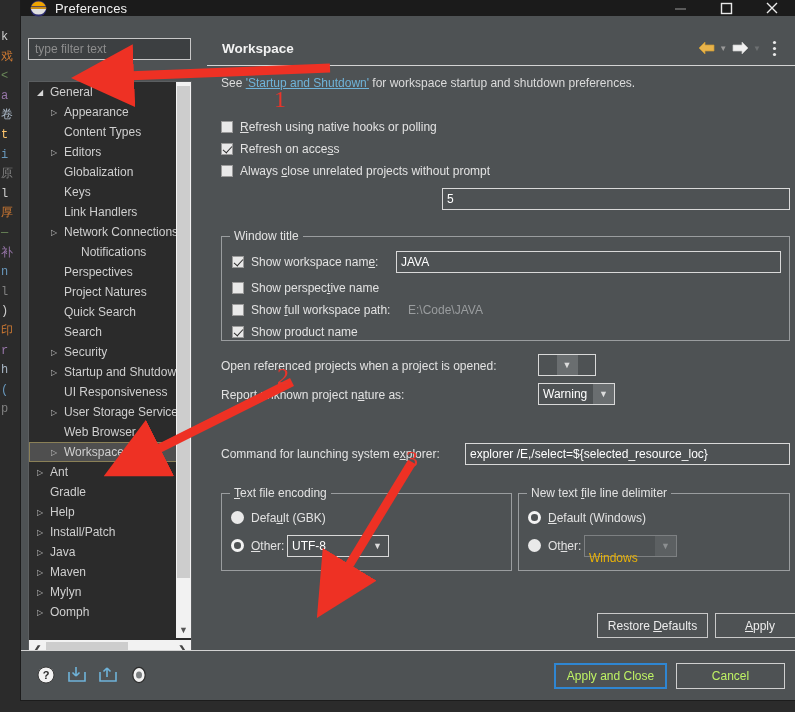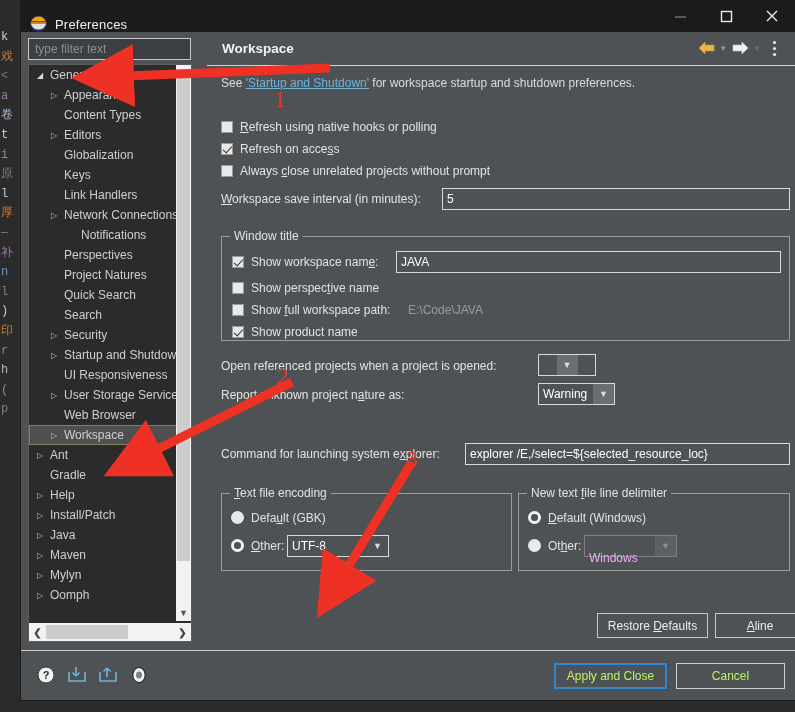--- a/index.html
+++ b/index.html
@@ -23,23 +23,23 @@
     padding-left:1px;
   }
   #bg-code span{display:block;}
   
   #dialog{
     position:absolute;left:21px;top:0;width:774px;height:700px;
     background:#4e5254;
     box-shadow:0 0 0 1px #1c1c1c;
   }
   #titlebar{
-    position:absolute;left:0;top:0;width:774px;height:32px;
+    position:absolute;left:0;top:0;width:774px;height:16px;
     background:#1b1b1b;
-    display:flex;align-items:flex-end;
+    display:flex;align-items:center;
   }
   #title-icon{
     margin-left:9px;width:17px;height:17px;position:relative;
   }
   #title-text{
     margin-left:8px;font-size:13px;color:#f0f0f0;font-weight:normal;
     letter-spacing:.2px;
   }
   .winbtn{
     width:46px;height:32px;display:flex;align-items:center;justify-content:center;
@@ -60,21 +60,21 @@
     background:#3c3f41;border:1px solid #c8c8c8;box-sizing:border-box;
   }
   #filter-input{
     width:100%;height:100%;box-sizing:border-box;
     background:transparent;border:0;outline:none;
     color:#d0d0d0;font-family:"Liberation Sans",sans-serif;font-size:12px;
     padding:0 6px;
   }
   #filter-input::placeholder{color:#8d8d8d;}
   #tree-outer{
-    position:absolute;left:7px;top:32px;width:164px;height:578px;
+    position:absolute;left:7px;top:49px;width:164px;height:578px;
     background:#2b2b2b;border:1px solid #5b5e60;box-sizing:border-box;
     overflow:hidden;
   }
   #tree-list{
     position:absolute;left:0;top:0;width:148px;height:556px;overflow:hidden;
   }
   .tree-item{
     height:20px;line-height:20px;white-space:nowrap;font-size:12px;
     color:#cfcfcf;position:relative;overflow:hidden;
   }
@@ -159,21 +159,21 @@
   .combo{
     position:absolute;border:1px solid #d9d9d9;box-sizing:border-box;
     background:#4e5254;display:flex;align-items:center;
   }
   .combo .val{flex:1;color:#ffffff;font-size:12px;padding-left:4px;white-space:nowrap;overflow:hidden;}
   .combo .arrowbox{
     width:21px;height:100%;background:#6a6e70;display:flex;align-items:center;justify-content:center;
     color:#dcdcdc;font-size:9px;
   }
   .combo.disabled{border-color:#7d8082;}
-  .combo.disabled .val{color:#f0abfc;margin-top:24px;}
+  .combo.disabled .val{color:#eab308;margin-top:24px;}
   .combo.disabled .arrowbox{background:#5c6062;color:#8c8f91;}
   .btn{
     position:absolute;border:1px solid #c9c9c9;box-sizing:border-box;background:#4e5254;
     color:#ececec;font-size:12px;display:flex;align-items:center;justify-content:center;
   }
   #footer-sep{position:absolute;left:0;top:650px;width:774px;height:1px;background:#d2d2d2;}
   #footer{
     position:absolute;left:0;top:651px;width:774px;height:49px;background:#4e5254;
   }
   .foot-ic{position:absolute;top:13px;width:22px;height:22px;display:flex;align-items:center;justify-content:center;}
@@ -340,23 +340,20 @@
         </div>
 
         <div class="ctl-row" style="left:14px;top:76px;">
           <span class="cb checked"></span><span class="lbl"><span>Refresh on acce</span><span class="u">s</span><span>s</span></span>
         </div>
 
         <div class="ctl-row" style="left:14px;top:98px;">
           <span class="cb"></span><span class="lbl"><span>Always </span><span class="u">c</span><span>lose unrelated projects without prompt</span></span>
         </div>
 
-        <div class="ctl-row" style="left:14px;top:126px;">
-          <span class="u">W</span><span>orkspace save interval (in minutes):</span>
-        </div>
         <div class="field" style="left:235px;top:122px;width:348px;height:22px;">5</div>
 
         <div class="group" style="left:14px;top:170px;width:569px;height:105px;">
           <span class="group-title">Window title</span>
 
           <div class="ctl-row" style="left:10px;top:18px;">
             <span class="cb checked"></span><span class="lbl"><span>Show workspace nam</span><span class="u">e</span><span>:</span></span>
           </div>
           <div class="field" style="left:174px;top:14px;width:385px;height:22px;">JAVA</div>
 
@@ -424,21 +421,21 @@
           <div class="combo disabled" style="left:65px;top:41px;width:93px;height:22px;">
             <span class="val">Windows</span>
             <span class="arrowbox">▼</span>
           </div>
         </div>
 
         <div class="btn" style="left:390px;top:547px;width:111px;height:25px;">
           <span><span>Restore </span><span class="u">D</span><span>efaults</span></span>
         </div>
         <div class="btn" style="left:508px;top:547px;width:90px;height:25px;">
-          <span><span class="u">A</span><span>line</span></span>
+          <span><span class="u">A</span><span>pply</span></span>
         </div>
 
       </div>
     </div>
   </div>
 
   <div id="footer-sep"></div>
   <div id="footer">
     <span class="foot-ic" style="left:14px;">
       <svg width="18" height="18" viewBox="0 0 18 18">

